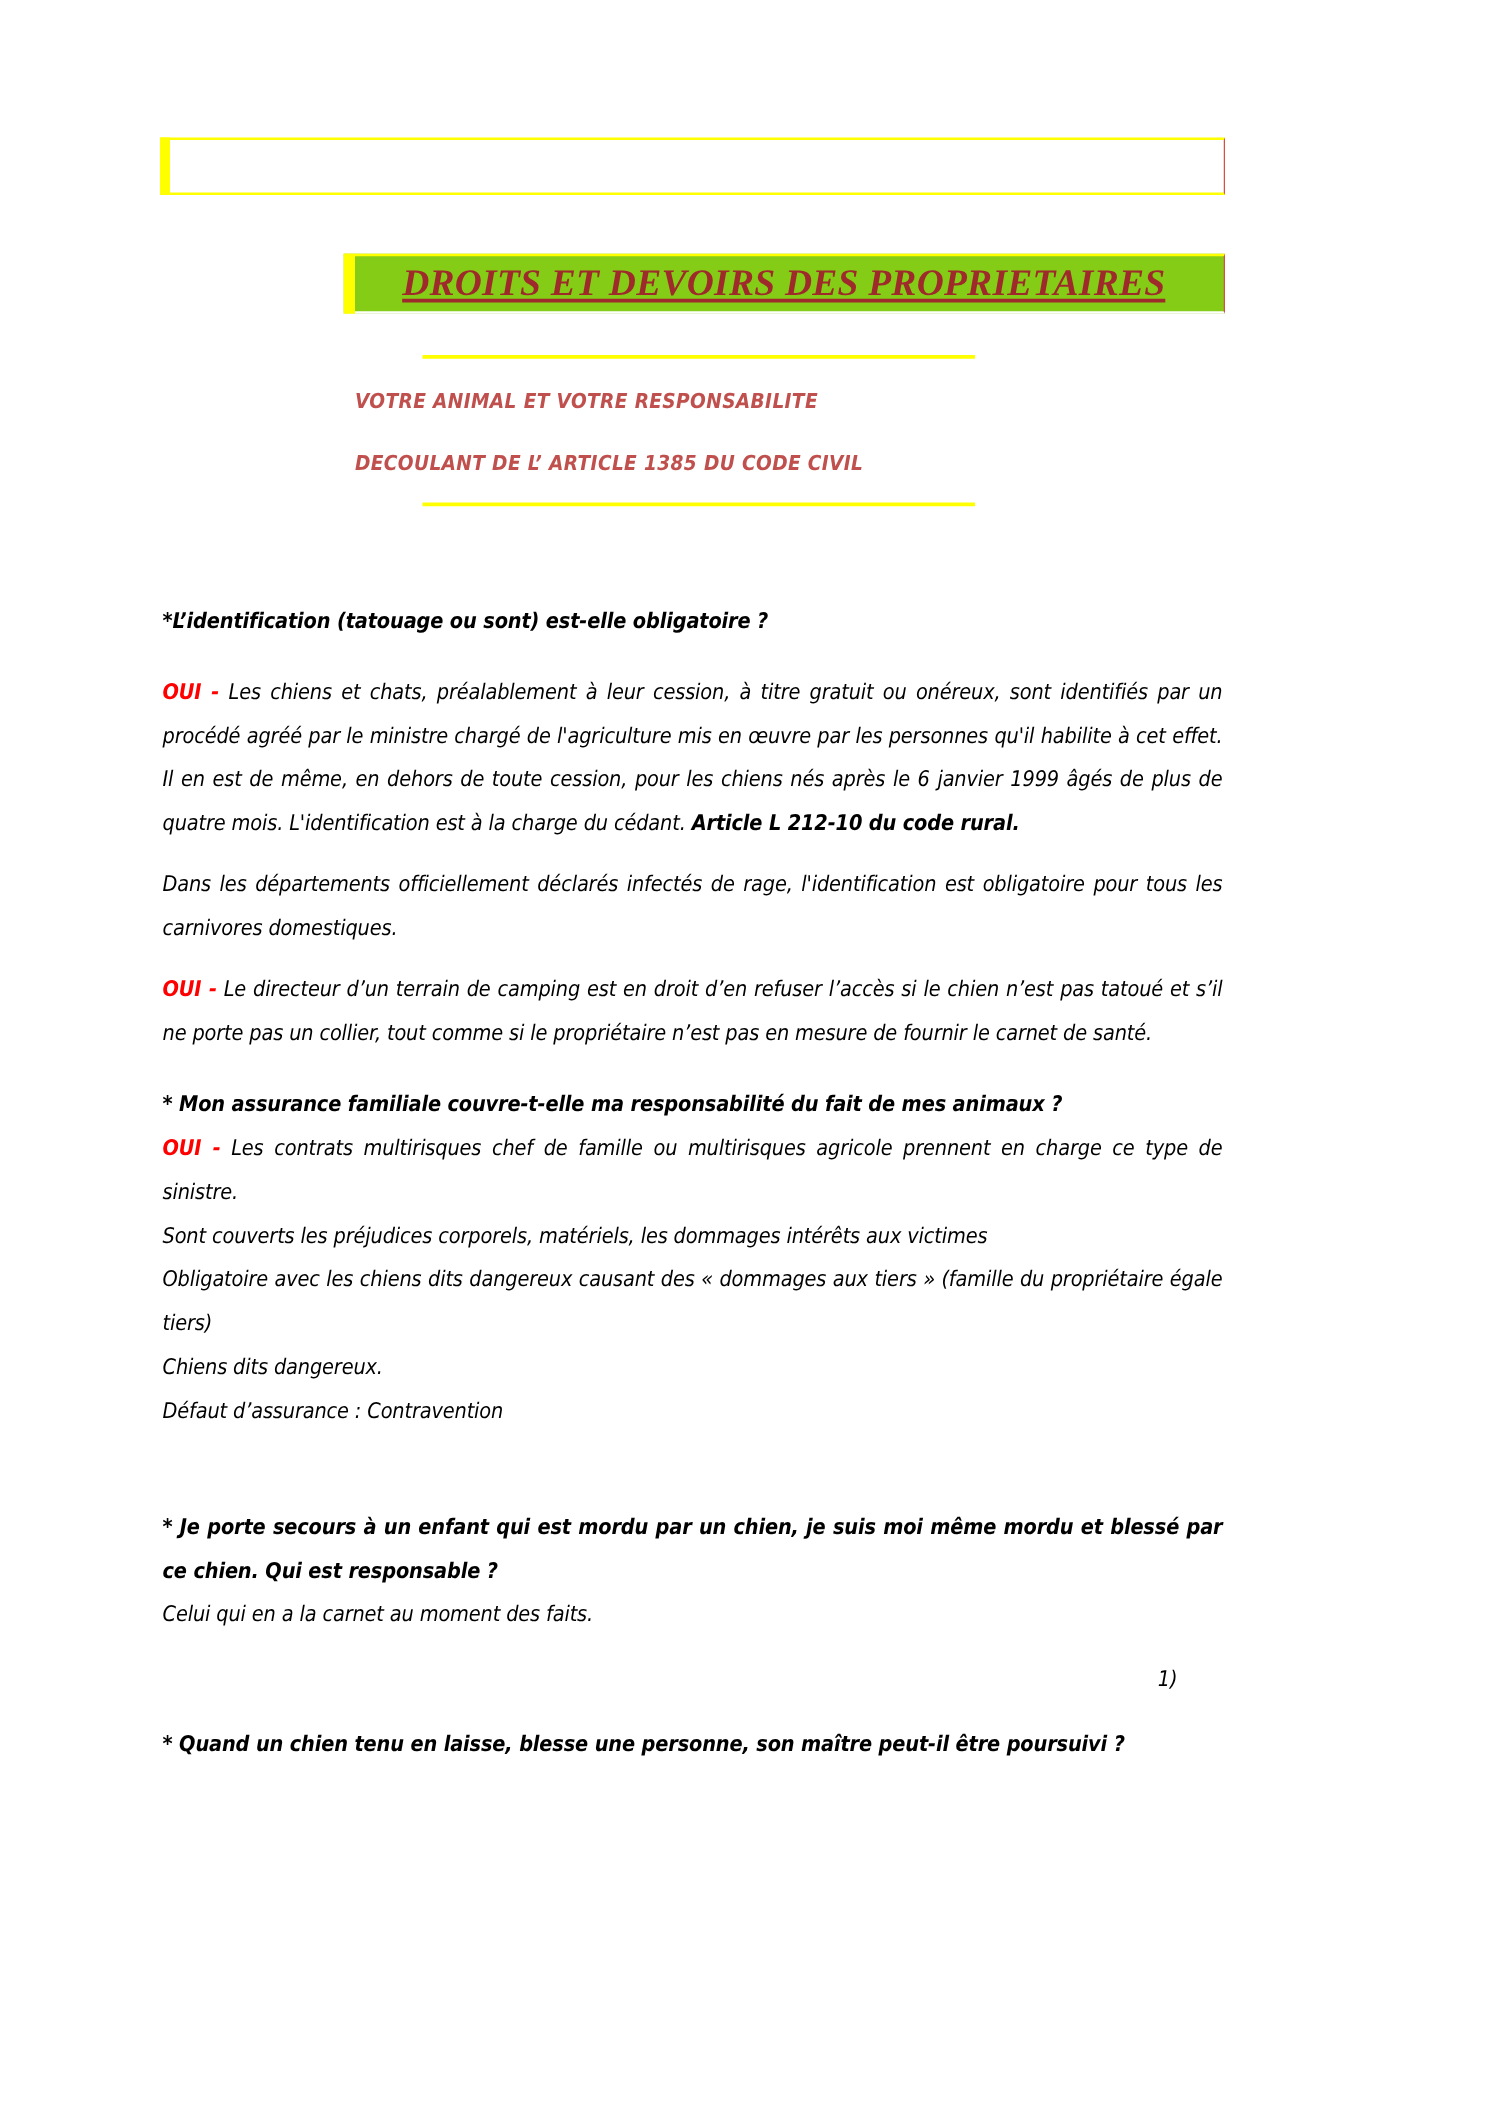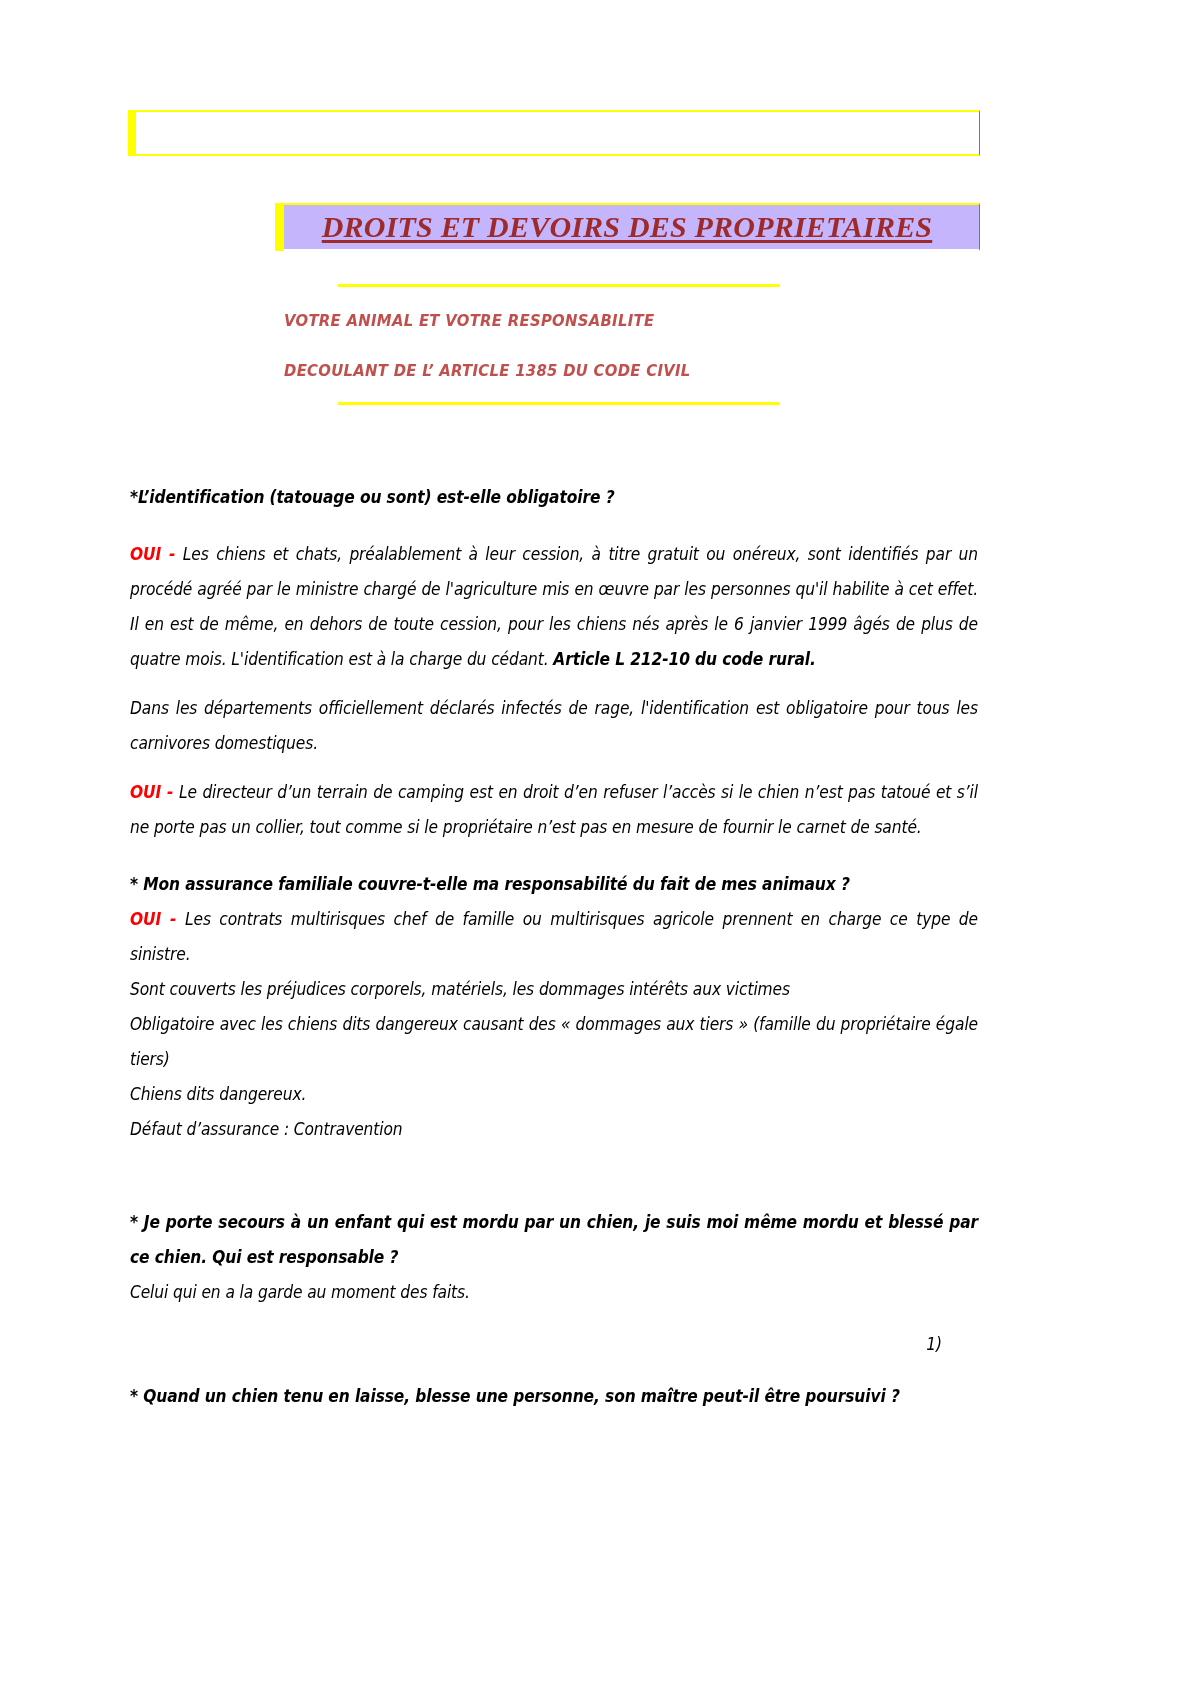--- a/index.html
+++ b/index.html
@@ -50,21 +50,21 @@
   .title-box {
     position: absolute;
     left: 275px;
     top: 203px;
     width: 705px;
     height: 48px;
     box-sizing: border-box;
     border-top: 2px solid #ffff00;
     border-bottom: 2px solid #ffffff;
     border-right: 1.5px solid #d94f3d;
-    background: #c4b5fd;
+    background: #84cc16;
   }
   .title-box .left-bar {
     position: absolute;
     left: 0px;
     top: -2px;
     bottom: -2px;
     width: 9px;
     background: #ffff00;
   }
   .doc-title {
@@ -187,21 +187,21 @@
     <p class="tx q">*  Mon assurance familiale couvre-t-elle ma responsabilité du fait de mes animaux ?</p>
     <p class="tx just"><span class="oui">OUI -</span><span>  Les contrats multirisques chef de famille ou multirisques agricole prennent en charge ce type de sinistre.</span></p>
     <p class="tx">Sont couverts les préjudices corporels, matériels, les dommages intérêts aux victimes</p>
     <p class="tx just">Obligatoire avec les chiens dits dangereux causant des « dommages aux tiers » (famille du propriétaire égale tiers)</p>
     <p class="tx">Chiens dits dangereux.</p>
     <p class="tx">Défaut d’assurance : Contravention</p>
 
     <div class="gap-lg"></div>
 
     <p class="tx q just">*  Je porte secours à un enfant qui est mordu par un chien, je suis moi même mordu et blessé par ce chien. Qui est responsable ?</p>
-    <p class="tx">Celui qui en a la garde au moment des faits.</p>
+    <p class="tx">Celui qui en a la carnet au moment des faits.</p>
 
     <p class="pagenum">1)</p>
 
     <p class="tx q">*  Quand un chien tenu en laisse, blesse une personne, son maître peut-il être poursuivi ?</p>
 
   </div>
 
 </div>
 
 </body></html>

